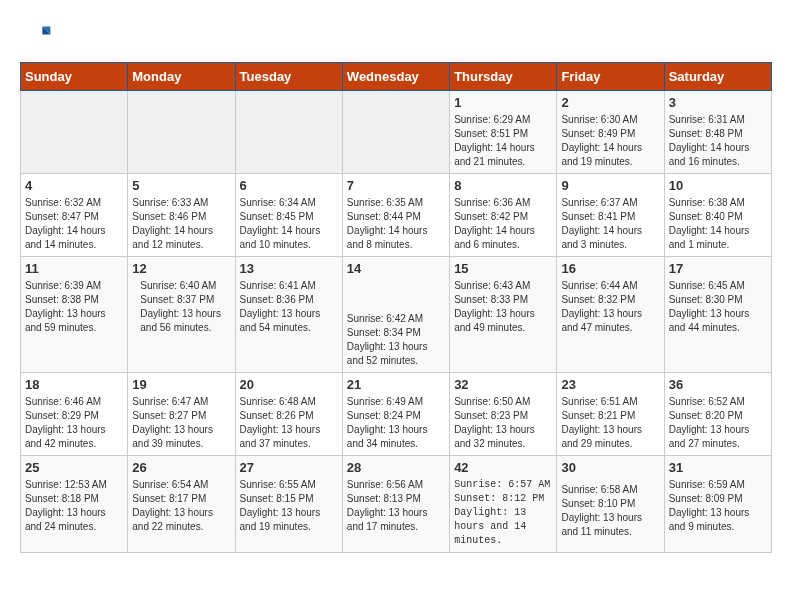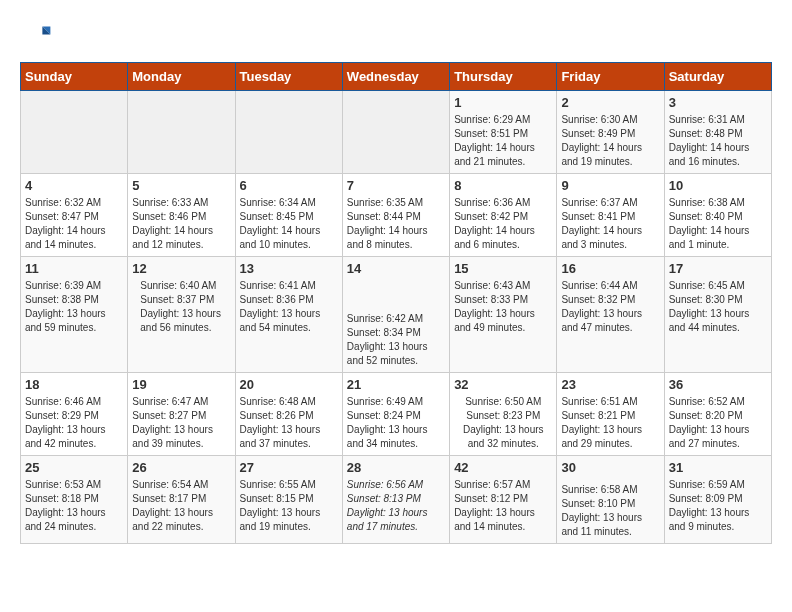--- a/index.html
+++ b/index.html
@@ -254,65 +254,65 @@
 Daylight: 13 hours and 37 minutes.</div>
         </td>
         <td>
           <div class="day-number">21</div>
           <div class="day-info" style="white-space: pre-line;">Sunrise: 6:49 AM
 Sunset: 8:24 PM
 Daylight: 13 hours and 34 minutes.</div>
         </td>
         <td>
           <div class="day-number">32</div>
-          <div class="day-info" style="white-space: pre-line; text-align: center;">Sunrise: 6:50 AM
+          <div class="day-info" style="white-space: pre-line;">Sunrise: 6:50 AM
 Sunset: 8:23 PM
 Daylight: 13 hours and 32 minutes.</div>
         </td>
         <td>
           <div class="day-number">23</div>
           <div class="day-info" style="white-space: pre-line;">Sunrise: 6:51 AM
 Sunset: 8:21 PM
 Daylight: 13 hours and 29 minutes.</div>
         </td>
         <td>
           <div class="day-number">36</div>
           <div class="day-info" style="white-space: pre-line;">Sunrise: 6:52 AM
 Sunset: 8:20 PM
 Daylight: 13 hours and 27 minutes.</div>
         </td>
       </tr>
       <tr>
         <td>
           <div class="day-number">25</div>
-          <div class="day-info" style="white-space: pre-line;">Sunrise: 6:53 AM
+          <div class="day-info" style="white-space: pre-line;">Sunrise: 12:53 AM
 Sunset: 8:18 PM
 Daylight: 13 hours and 24 minutes.</div>
         </td>
         <td>
           <div class="day-number">26</div>
           <div class="day-info" style="white-space: pre-line;">Sunrise: 6:54 AM
 Sunset: 8:17 PM
 Daylight: 13 hours and 22 minutes.</div>
         </td>
         <td>
           <div class="day-number">27</div>
           <div class="day-info" style="white-space: pre-line;">Sunrise: 6:55 AM
 Sunset: 8:15 PM
 Daylight: 13 hours and 19 minutes.</div>
         </td>
         <td>
           <div class="day-number">28</div>
-          <div class="day-info" style="white-space: pre-line; font-style: italic;">Sunrise: 6:56 AM
+          <div class="day-info" style="white-space: pre-line;">Sunrise: 6:56 AM
 Sunset: 8:13 PM
 Daylight: 13 hours and 17 minutes.</div>
         </td>
         <td>
           <div class="day-number">42</div>
-          <div class="day-info" style="white-space: pre-line;">Sunrise: 6:57 AM
+          <div class="day-info" style="white-space: pre-line; font-family: Liberation Mono, monospace;">Sunrise: 6:57 AM
 Sunset: 8:12 PM
 Daylight: 13 hours and 14 minutes.</div>
         </td>
         <td>
           <div class="day-number">30</div>
           <div class="day-info" style="white-space: pre-line; margin-top: 8px;">Sunrise: 6:58 AM
 Sunset: 8:10 PM
 Daylight: 13 hours and 11 minutes.</div>
         </td>
         <td>

